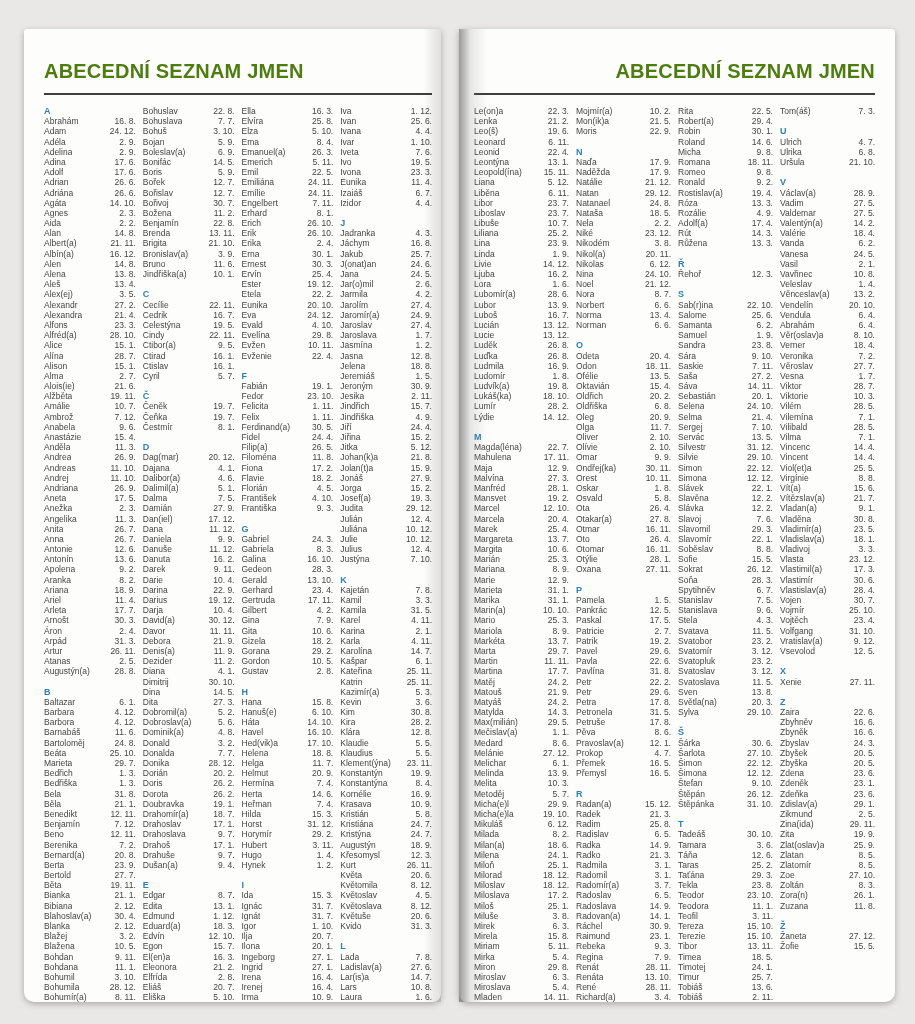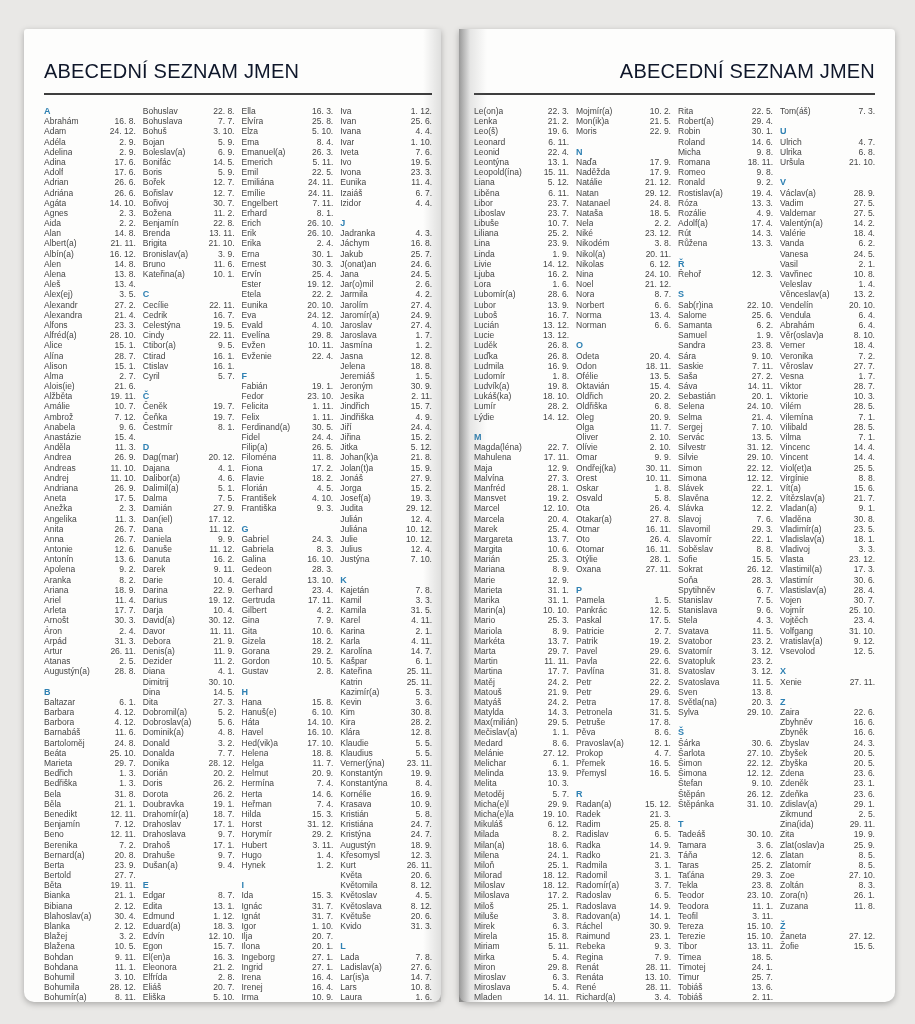--- a/index.html
+++ b/index.html
@@ -3,21 +3,21 @@
 <meta charset="utf-8">
 <style>
   html,body{margin:0;padding:0}
   body{width:915px;height:1024px;background:#e9e8e6;font-family:"Liberation Sans",sans-serif;position:relative;overflow:hidden}
   .spread{position:absolute;inset:0}
   .page{position:absolute;top:29px;height:973px;background:#fdfdfc;box-sizing:border-box;box-shadow:0 2px 6px rgba(0,0,0,.28)}
   .page-left{left:24px;width:417px;border-radius:3px 0 8px 10px;padding:18px 9px 0 20px}
   .page-right{left:459px;width:436px;border-radius:0 4px 10px 8px;padding:18px 20px 0 15px}
   .page-left::after{content:"";position:absolute;top:0;right:0;width:18px;height:100%;background:linear-gradient(to right,rgba(0,0,0,0),rgba(0,0,0,.12));pointer-events:none}
   .page-right::before{content:"";position:absolute;top:0;left:0;width:28px;height:100%;background:linear-gradient(to right,rgba(70,70,70,.55),rgba(120,120,120,.18) 40%,rgba(255,255,255,0));pointer-events:none}
-  .title{font-size:20px;font-weight:normal;color:#0f172a;letter-spacing:.2px;margin-top:13px;line-height:22px}
+  .title{font-size:20px;font-weight:bold;color:#4d7c0f;letter-spacing:.2px;margin-top:13px;line-height:22px}
   .page-right .title{text-align:right}
   .rule{height:2px;background:#3e3e3e;margin-top:11px}
   .cols{display:flex;gap:7px;margin-top:11px}
   .col{flex:1 1 0;min-width:0}
   .hdr{font-size:9px;font-weight:bold;color:#2e80b2;line-height:10.2px;height:10.2px}
   .hdr:not(:first-child){margin-top:10.2px}
   .row{display:flex;justify-content:space-between;font-size:8.5px;line-height:10.2px;height:10.2px;color:#454545;white-space:nowrap}
   .nm{overflow:hidden}
   .dt{flex:0 0 auto;padding-left:2px}
 </style>
@@ -432,21 +432,21 @@
           </div>
           <div class="row">
             <span class="nm">Bronislav(a)</span>
             <span class="dt">3. 9.</span>
           </div>
           <div class="row">
             <span class="nm">Bruno</span>
             <span class="dt">11. 6.</span>
           </div>
           <div class="row">
-            <span class="nm">Kateřina(a)</span>
+            <span class="nm">Jindřiška(a)</span>
             <span class="dt">10. 1.</span>
           </div>
           <div class="hdr">C</div>
           <div class="row">
             <span class="nm">Cecílie</span>
             <span class="dt">22. 11.</span>
           </div>
           <div class="row">
             <span class="nm">Cedrik</span>
             <span class="dt">16. 7.</span>
@@ -1262,21 +1262,21 @@
           </div>
           <div class="row">
             <span class="nm">Klaudie</span>
             <span class="dt">5. 5.</span>
           </div>
           <div class="row">
             <span class="nm">Klaudius</span>
             <span class="dt">5. 5.</span>
           </div>
           <div class="row">
-            <span class="nm">Verner(ýna)</span>
+            <span class="nm">Klement(ýna)</span>
             <span class="dt">23. 11.</span>
           </div>
           <div class="row">
             <span class="nm">Konstantýn</span>
             <span class="dt">19. 9.</span>
           </div>
           <div class="row">
             <span class="nm">Konstantýna</span>
             <span class="dt">8. 4.</span>
           </div>

